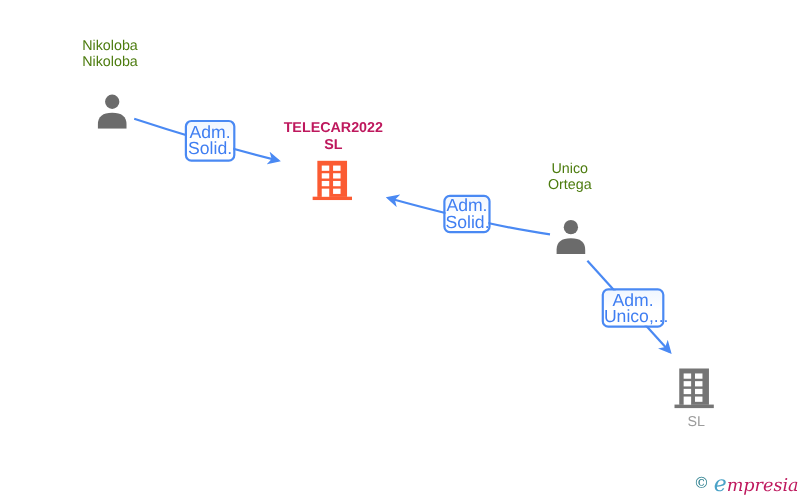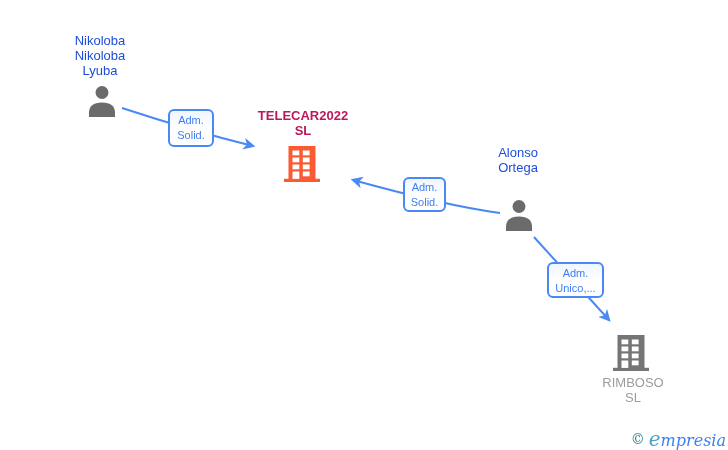--- a/index.html
+++ b/index.html
@@ -3,64 +3,63 @@
 <meta charset="utf-8">
 <style>
   html,body{margin:0;padding:0;background:#fff;}
   .canvas{
     position:relative;width:728px;height:450px;background:#fff;overflow:hidden;
     font-family:"Liberation Sans",sans-serif;
   }
   .edges{position:absolute;left:0;top:0;width:728px;height:450px;z-index:1;}
   .edge-path{stroke:#4a89f3;stroke-width:2;fill:none;}
   .node-label{position:absolute;z-index:2;text-align:center;font-size:13px;line-height:15px;}
-  .person-label{color:#1d4ed8;}
+  .person-label{color:#4d7c0f;}
   .company1-label{color:#be185d;font-weight:bold;}
   .company2-label{color:#9c9c9c;}
   .node-icon{position:absolute;z-index:3;cursor:pointer;}
   .person-fill{fill:#6b6b6b;}
   .bldg-orange{fill:#fb5b32;}
   .bldg-gray{fill:#757575;}
   .win{fill:#ffffff;}
   .edge-label{
     position:absolute;z-index:4;box-sizing:border-box;
     border:2px solid #4a89f3;border-radius:6px;
     background:linear-gradient(#f0f6ff,#ffffff 55%);
-    color:#3f7ef2;font-size:11px;line-height:15px;text-align:center;
+    color:#3f7ef2;font-size:16px;line-height:15px;text-align:center;
     padding-top:2px;cursor:pointer;
   }
   .watermark{
     position:absolute;z-index:5;right:2px;top:427px;
     font-family:"DejaVu Serif",serif;font-style:italic;
     text-decoration:none;white-space:nowrap;cursor:pointer;
   }
   .wm-copy{color:#2d808f;font-style:normal;font-size:14px;vertical-align:2px;margin-right:4px;}
   .wm-e{color:#4aa2c7;font-size:20px;}
-  .wm-rest{color:#3b82f6;font-size:16px;margin-top:20px;}
+  .wm-rest{color:#be185d;font-size:16px;margin-top:20px;}
 </style>
 </head>
 <body>
 
 <div class="canvas">
 
   <svg class="edges" width="728" height="450" viewBox="0 0 728 450">
     <defs>
       <marker id="arrowhead" viewBox="0 0 10 10" refX="8" refY="5" markerWidth="12" markerHeight="12" markerUnits="userSpaceOnUse" orient="auto">
         <path d="M0 0 L10 5 L0 10 L2.8 5 Z" fill="#4a89f3"></path>
       </marker>
     </defs>
     <path class="edge-path" d="M122 108 Q192 131 253 146" marker-end="url(#arrowhead)"></path>
     <path class="edge-path" d="M500 213 C455 207 400 193 353 180" marker-end="url(#arrowhead)"></path>
     <path class="edge-path" d="M534 237 Q573 280 609 320" marker-end="url(#arrowhead)"></path>
   </svg>
 
   <div class="node-label person-label" style="left:40px;top:33px;width:120px;">
     <div>Nikoloba</div>
     <div>Nikoloba</div>
-    <div>Lyuba</div>
   </div>
   <svg class="node-icon" style="left:86px;top:85px;" width="32" height="32" viewBox="0 0 32 32">
     <circle class="person-fill" cx="16" cy="7.5" r="6.5"></circle>
     <path class="person-fill" d="M3 32 v-4 q0 -10.5 13 -10.5 q13 0 13 10.5 v4 z"></path>
   </svg>
 
   <div class="node-label company1-label" style="left:233px;top:108px;width:140px;">
     <div>TELECAR2022</div>
     <div>SL</div>
   </div>
@@ -71,42 +70,41 @@
     <rect class="win" x="18.8" y="4.5" width="6.8" height="4.8"></rect>
     <rect class="win" x="8.5" y="11.5" width="6.8" height="4.8"></rect>
     <rect class="win" x="18.8" y="11.5" width="6.8" height="4.8"></rect>
     <rect class="win" x="8.5" y="18.5" width="6.8" height="4.8"></rect>
     <rect class="win" x="18.8" y="18.5" width="6.8" height="4.8"></rect>
     <rect class="win" x="18.8" y="25.5" width="6.8" height="4.8"></rect>
     <rect class="win" x="8.5" y="25.5" width="6.8" height="7.4"></rect>
   </svg>
 
   <div class="node-label person-label" style="left:458px;top:145px;width:120px;">
-    <div>Alonso</div>
+    <div>Unico</div>
     <div>Ortega</div>
   </div>
   <svg class="node-icon" style="left:503px;top:199px;" width="32" height="32" viewBox="0 0 32 32">
     <circle class="person-fill" cx="16" cy="7.5" r="6.5"></circle>
     <path class="person-fill" d="M3 32 v-4 q0 -10.5 13 -10.5 q13 0 13 10.5 v4 z"></path>
   </svg>
 
   <svg class="node-icon" style="left:613px;top:334px;" width="36" height="38" viewBox="0 0 36 36">
     <rect class="bldg-gray" x="0" y="32.8" width="36" height="3.2"></rect>
     <rect class="bldg-gray" x="4.5" y="0" width="27" height="33"></rect>
     <rect class="win" x="8.5" y="4.5" width="6.8" height="4.8"></rect>
     <rect class="win" x="18.8" y="4.5" width="6.8" height="4.8"></rect>
     <rect class="win" x="8.5" y="11.5" width="6.8" height="4.8"></rect>
     <rect class="win" x="18.8" y="11.5" width="6.8" height="4.8"></rect>
     <rect class="win" x="8.5" y="18.5" width="6.8" height="4.8"></rect>
     <rect class="win" x="18.8" y="18.5" width="6.8" height="4.8"></rect>
     <rect class="win" x="18.8" y="25.5" width="6.8" height="4.8"></rect>
     <rect class="win" x="8.5" y="25.5" width="6.8" height="7.4"></rect>
   </svg>
   <div class="node-label company2-label" style="left:563px;top:375px;width:140px;">
-    <div>RIMBOSO</div>
     <div>SL</div>
   </div>
 
   <div class="edge-label" style="left:168px;top:109px;width:46px;height:38px;">
     <div>Adm.</div>
     <div>Solid.</div>
   </div>
   <div class="edge-label" style="left:403px;top:177px;width:43px;height:35px;padding-top:1px;">
     <div>Adm.</div>
     <div>Solid.</div>

